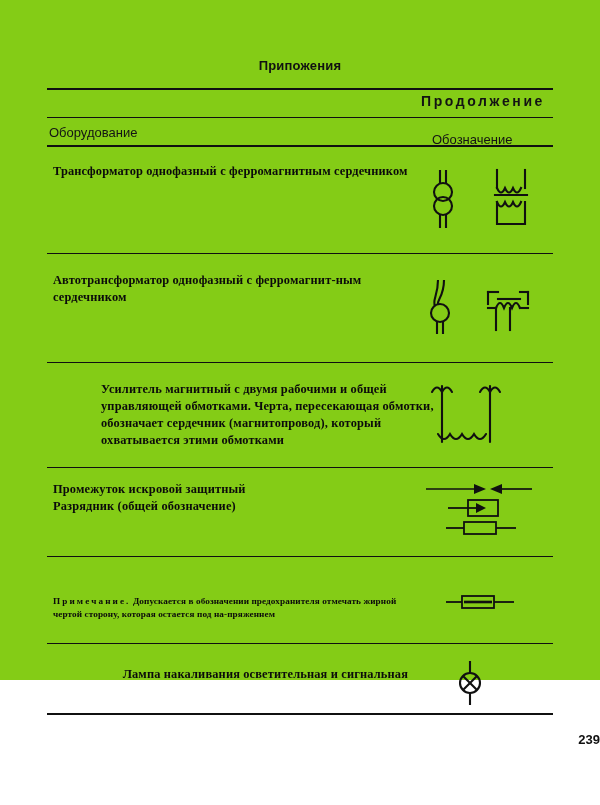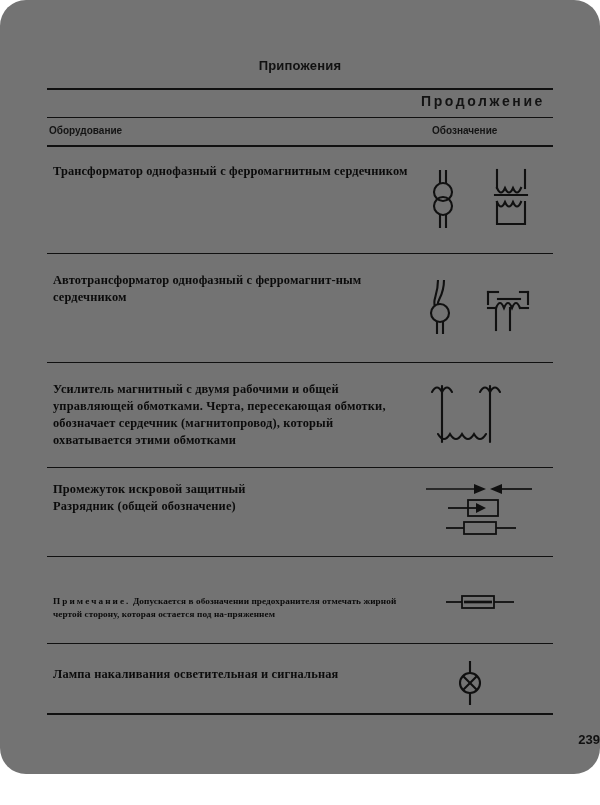--- a/index.html
+++ b/index.html
@@ -12,23 +12,22 @@
     height: 805px;
     font-family: "Liberation Serif", "DejaVu Serif", serif;
     color: #0d0d0d;
     position: relative;
     overflow: hidden;
   }
   .page {
     position: absolute;
     left: 0; top: 0;
     width: 600px;
-    height: 774px;
-    background: #737373;
-    border-radius: 26px;
+    height: 680px;
+    background: #84cc16;
   }
 
   
   .doc-title {
     position: absolute;
     left: 0; right: 0;
     top: 58px;
     text-align: center;
     font-family: "Liberation Sans", "DejaVu Sans", sans-serif;
     font-weight: bold;
@@ -54,26 +53,26 @@
     width: 506px;
     background: #101010;
   }
   .rule.thin  { height: 1px; }
   .rule.thick { height: 2px; }
 
   
   .col-head {
     position: absolute;
     font-family: "Liberation Sans", "DejaVu Sans", sans-serif;
-    font-size: 10px;
-    font-weight: bold;
+    font-size: 13px;
+    font-weight: normal;
     color: #141414;
   }
   .col-head.equip { left: 49px;  top: 125px; }
-  .col-head.desig { left: 432px; top: 125px; text-align: center; }
+  .col-head.desig { left: 432px; top: 132px; text-align: center; }
 
   
   .row-text {
     position: absolute;
     left: 53px;
     width: 355px;
     font-family: "Liberation Serif", "DejaVu Serif", serif;
     font-weight: bold;
     font-size: 12.4px;
     line-height: 17px;
@@ -181,21 +180,21 @@
         <line x1="4" y1="22" x2="12" y2="22"></line>
         <line x1="36" y1="22" x2="44" y2="22"></line>
         <line x1="12" y1="22" x2="12" y2="44"></line>
         <line x1="26" y1="22" x2="26" y2="44"></line>
       </g>
     </svg>
   </div>
 
   <div class="rule thin" style="top:362px;"></div>
 
-  <div class="row-text" style="top:381px;">Усилитель магнитный с двумя рабочими и общей управляющей обмотками. Черта, пересекающая обмотки, обозначает сердечник (магнитопровод), который охватывается этими обмотками</div>
+  <div class="row-text" style="top:381px;margin-left:48px;">Усилитель магнитный с двумя рабочими и общей управляющей обмотками. Черта, пересекающая обмотки, обозначает сердечник (магнитопровод), который охватывается этими обмотками</div>
 
   <div class="sym-cell" style="left:428px; top:380px;">
     <svg width="90" height="70" viewBox="0 0 90 70">
       <g stroke="#101010" stroke-width="2.1" fill="none" stroke-linecap="round">
         <line x1="14" y1="6" x2="14" y2="62"></line>
         <line x1="62" y1="6" x2="62" y2="62"></line>
         <path d="M4 12 q5 -9 10 0 q5 -9 10 0"></path>
         <path d="M52 12 q5 -9 10 0 q5 -9 10 0"></path>
         <path d="M10 54 q6 10 12 0 q6 10 12 0 q6 10 12 0 q6 10 12 0"></path>
       </g>
@@ -253,21 +252,21 @@
         <line x1="0" y1="10" x2="16" y2="10"></line>
         <rect x="16" y="4" width="32" height="12"></rect>
         <line x1="48" y1="10" x2="68" y2="10"></line>
         <line x1="18" y1="10" x2="46" y2="10" stroke-width="2.6"></line>
       </g>
     </svg>
   </div>
 
   <div class="rule thin" style="top:643px;"></div>
 
-  <div class="row-text" style="top:666px;">Лампа накаливания осветительная и сигнальная</div>
+  <div class="row-text" style="top:666px;text-align:right;">Лампа накаливания осветительная и сигнальная</div>
 
   <div class="sym-cell" style="left:452px; top:659px;">
     <svg width="40" height="48" viewBox="0 0 40 48">
       <g stroke="#101010" stroke-width="2.1" fill="none">
         <line x1="18" y1="2" x2="18" y2="14"></line>
         <line x1="18" y1="34" x2="18" y2="46"></line>
         <circle cx="18" cy="24" r="10"></circle>
         <line x1="11" y1="17" x2="25" y2="31"></line>
         <line x1="25" y1="17" x2="11" y2="31"></line>
       </g>

